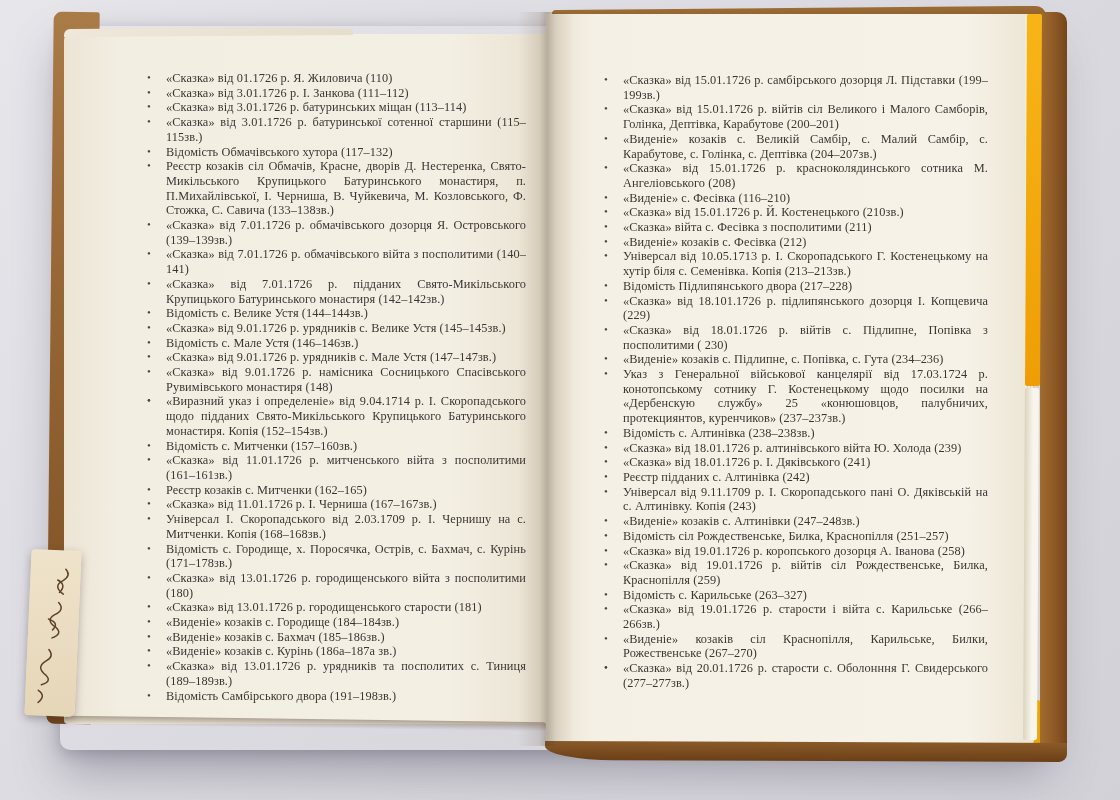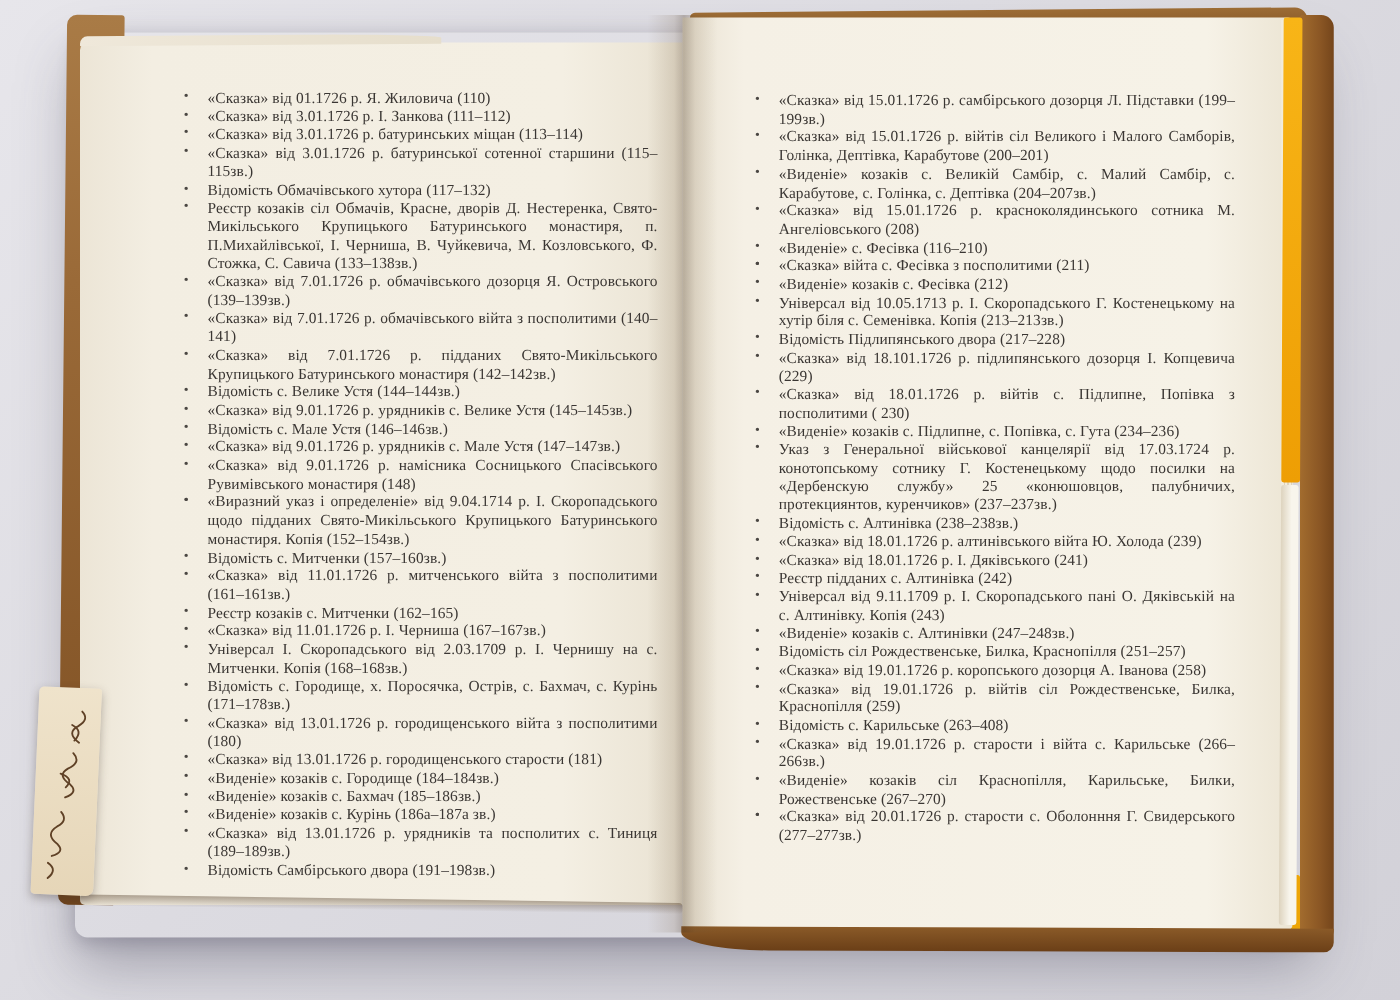--- a/index.html
+++ b/index.html
@@ -161,39 +161,39 @@
       </div>
   </div>
 
   <div class="page page-right">
     <div class="text-block text-right">
         <div class="entry"><span class="bullet">•</span><span>«Сказка» від 15.01.1726 р. самбірського дозорця Л. Підставки (199–199зв.)</span></div>
         <div class="entry"><span class="bullet">•</span><span>«Сказка» від 15.01.1726 р. війтів сіл Великого і Малого Самборів, Голінка, Дептівка, Карабутове (200–201)</span></div>
         <div class="entry"><span class="bullet">•</span><span>«Виденіе» козаків с. Великій Самбір, с. Малий Самбір, с. Карабутове, с. Голінка, с. Дептівка (204–207зв.)</span></div>
         <div class="entry"><span class="bullet">•</span><span>«Сказка» від 15.01.1726 р. красноколядинського сотника М. Ангеліовського (208)</span></div>
         <div class="entry"><span class="bullet">•</span><span>«Виденіе» с. Фесівка (116–210)</span></div>
-        <div class="entry"><span class="bullet">•</span></div>
+        <div class="entry"><span class="bullet">•</span><span>«Сказка» від 15.01.1726 р. Й. Костенецького (210зв.)</span></div>
         <div class="entry"><span class="bullet">•</span><span>«Сказка» війта с. Фесівка з посполитими (211)</span></div>
         <div class="entry"><span class="bullet">•</span><span>«Виденіе» козаків с. Фесівка (212)</span></div>
         <div class="entry"><span class="bullet">•</span><span>Універсал від 10.05.1713 р. І. Скоропадського Г. Костенецькому на хутір біля с. Семенівка. Копія (213–213зв.)</span></div>
         <div class="entry"><span class="bullet">•</span><span>Відомість Підлипянського двора (217–228)</span></div>
         <div class="entry"><span class="bullet">•</span><span>«Сказка» від 18.101.1726 р. підлипянського дозорця І. Копцевича (229)</span></div>
         <div class="entry"><span class="bullet">•</span><span>«Сказка» від 18.01.1726 р. війтів с. Підлипне, Попівка з посполитими ( 230)</span></div>
         <div class="entry"><span class="bullet">•</span><span>«Виденіе» козаків с. Підлипне, с. Попівка, с. Гута (234–236)</span></div>
         <div class="entry"><span class="bullet">•</span><span>Указ з Генеральної військової канцелярії від 17.03.1724 р. конотопському сотнику Г. Костенецькому щодо посилки на «Дербенскую службу» 25 «конюшовцов, палубничих, протекциянтов, куренчиков» (237–237зв.)</span></div>
         <div class="entry"><span class="bullet">•</span><span>Відомість с. Алтинівка (238–238зв.)</span></div>
         <div class="entry"><span class="bullet">•</span><span>«Сказка» від 18.01.1726 р. алтинівського війта Ю. Холода (239)</span></div>
         <div class="entry"><span class="bullet">•</span><span>«Сказка» від 18.01.1726 р. І. Дяківського (241)</span></div>
         <div class="entry"><span class="bullet">•</span><span>Реєстр підданих с. Алтинівка (242)</span></div>
         <div class="entry"><span class="bullet">•</span><span>Універсал від 9.11.1709 р. І. Скоропадського пані О. Дяківській на с. Алтинівку. Копія (243)</span></div>
         <div class="entry"><span class="bullet">•</span><span>«Виденіе» козаків с. Алтинівки (247–248зв.)</span></div>
         <div class="entry"><span class="bullet">•</span><span>Відомість сіл Рождественське, Билка, Краснопілля (251–257)</span></div>
         <div class="entry"><span class="bullet">•</span><span>«Сказка» від 19.01.1726 р. коропського дозорця А. Іванова (258)</span></div>
         <div class="entry"><span class="bullet">•</span><span>«Сказка» від 19.01.1726 р. війтів сіл Рождественське, Билка, Краснопілля (259)</span></div>
-        <div class="entry"><span class="bullet">•</span><span>Відомість с. Карильське (263–408)</span></div>
+        <div class="entry"><span class="bullet">•</span><span>Відомість с. Карильське (263–327)</span></div>
         <div class="entry"><span class="bullet">•</span><span>«Сказка» від 19.01.1726 р. старости і війта с. Карильське (266–266зв.)</span></div>
         <div class="entry"><span class="bullet">•</span><span>«Виденіе» козаків сіл Краснопілля, Карильське, Билки, Рожественське (267–270)</span></div>
         <div class="entry"><span class="bullet">•</span></div>
         <div class="entry"><span class="bullet">•</span><span>«Сказка» від 20.01.1726 р. старости с. Оболонння Г. Свидерського (277–277зв.)</span></div>
       </div>
   </div>
 
   <div class="gutter-shadow"></div>
   <div class="ribbon"></div>
   <div class="edge-below-ribbon"></div>

